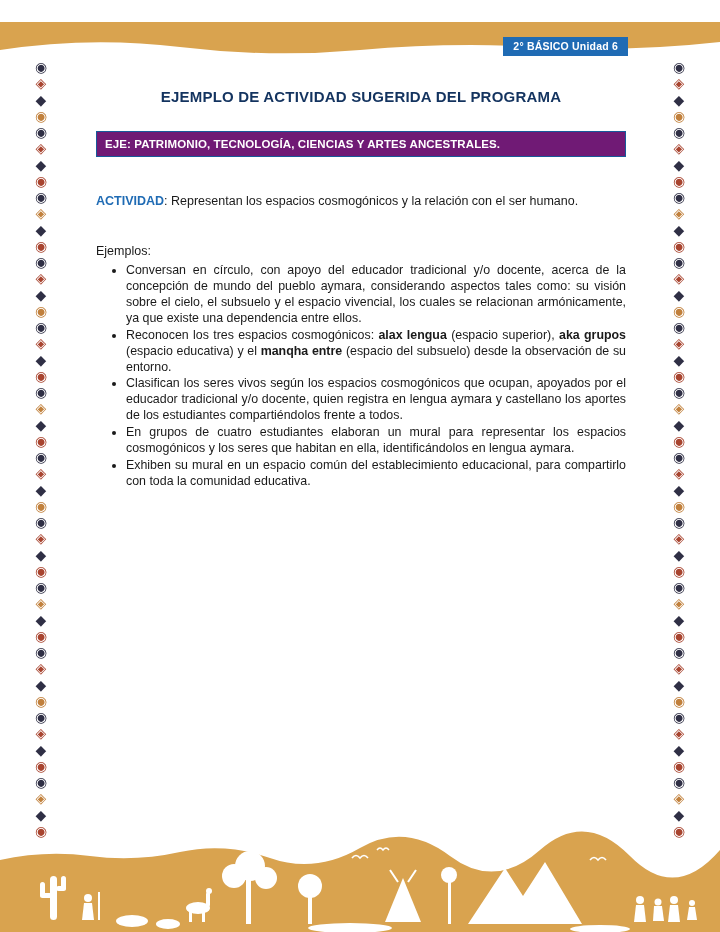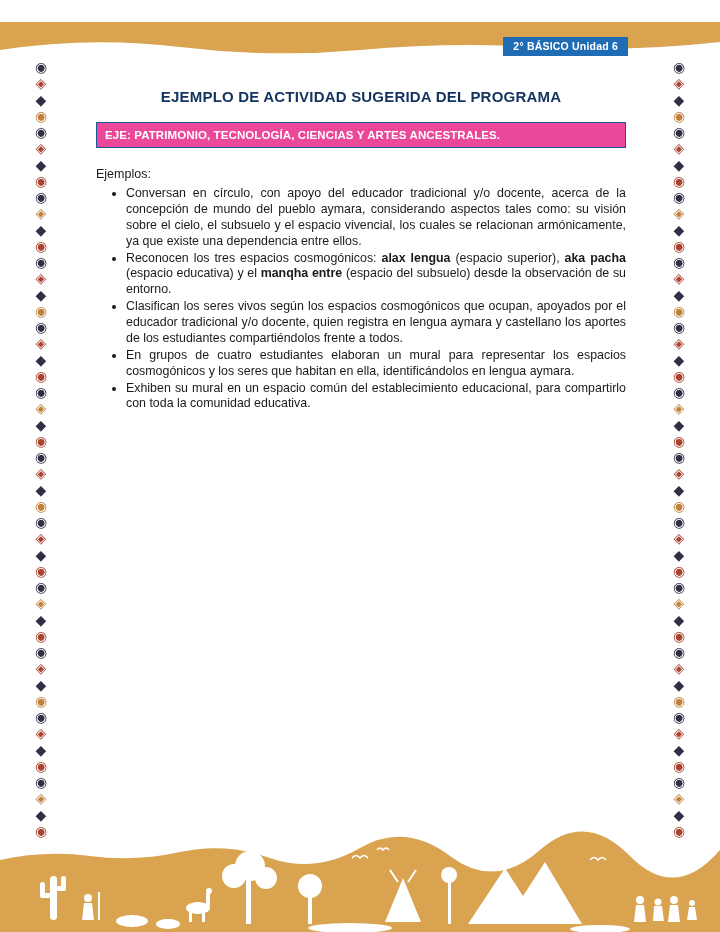--- a/index.html
+++ b/index.html
@@ -44,35 +44,35 @@
     color:#1a1a1a;
   }
   .doc-title {
     margin-top:26px;
     text-align:center;
     font-size:15px; font-weight:bold;
     color:#13335F;
     letter-spacing:0.2px;
   }
   .eje-bar {
-    margin-top:17px;
-    background:#ec4899;
+    margin-top:26px;
+    background:#701a75;
     border:1px solid #175a9a;
     color:#ffffff;
     font-size:11.5px; font-weight:bold;
     padding:6px 4px 6px 8px;
     letter-spacing:0.1px;
   }
   .activity-line {
     margin-top:36px;
     font-size:12.5px; line-height:1.3;
   }
   .activity-label { color:#1F6BB4; font-weight:bold; }
   .examples-label {
-    margin-top:19px;
+    margin-top:35px;
     font-size:12.5px;
   }
   ul.examples {
     margin-top:5px;
     padding-left:30px;
     font-size:12.4px;
     line-height:1.28;
     text-align:justify;
   }
   ul.examples li { margin-bottom:1px; }
@@ -191,26 +191,29 @@
       <span class="orn" style="color: rgb(193, 128, 60);">◈</span>
       <span class="orn" style="color: rgb(47, 47, 69);">◆</span>
       <span class="orn" style="color: rgb(168, 68, 47);">◉</span>
     </div>
 
   <div class="content">
     <div class="doc-title">EJEMPLO DE ACTIVIDAD SUGERIDA DEL PROGRAMA</div>
 
     <div class="eje-bar">EJE: PATRIMONIO, TECNOLOGÍA, CIENCIAS Y ARTES ANCESTRALES.</div>
 
+    <div class="activity-line">
+      <span class="activity-label">ACTIVIDAD</span><span>: Representan los espacios cosmogónicos y la relación con el ser humano.</span>
+    </div>
 
     <div class="examples-label">Ejemplos:</div>
 
     <ul class="examples">
         <li><span>Conversan en círculo, con apoyo del educador tradicional y/o docente, acerca de la concepción de mundo del pueblo aymara, considerando aspectos tales como: su visión sobre el cielo, el subsuelo y el espacio vivencial, los cuales se relacionan armónicamente, ya que existe una dependencia entre ellos.</span></li>
-        <li><span>Reconocen los tres espacios cosmogónicos: </span><span class="b">alax lengua</span><span> (espacio superior), </span><span class="b">aka pacha</span><span> (espacio educativa) y el </span><span class="b">manqha entre</span><span> (espacio del subsuelo) desde la observación de su entorno.</span></li>
+        <li><span>Reconocen los tres espacios cosmogónicos: </span><span class="b">alax lengua</span><span> (espacio superior), </span><span class="b">aka grupos</span><span> (espacio educativa) y el </span><span class="b">manqha entre</span><span> (espacio del subsuelo) desde la observación de su entorno.</span></li>
         <li><span>Clasifican los seres vivos según los espacios cosmogónicos que ocupan, apoyados por el educador tradicional y/o docente, quien registra en lengua aymara y castellano los aportes de los estudiantes compartiéndolos frente a todos.</span></li>
         <li><span>En grupos de cuatro estudiantes elaboran un mural para representar los espacios cosmogónicos y los seres que habitan en ella, identificándolos en lengua aymara.</span></li>
         <li><span>Exhiben su mural en un espacio común del establecimiento educacional, para compartirlo con toda la comunidad educativa.</span></li>
       </ul>
   </div>
 
   <svg class="band-bottom" viewBox="0 0 720 112" width="720" height="112" aria-hidden="true">
     <path d="M0,40 Q45,30 90,36 T180,32 T270,38 T360,28 T450,36 T540,30 T630,36 T720,30 L720,112 L0,112 Z" fill="#D9A34F"></path>
     <g fill="#ffffff">
 

